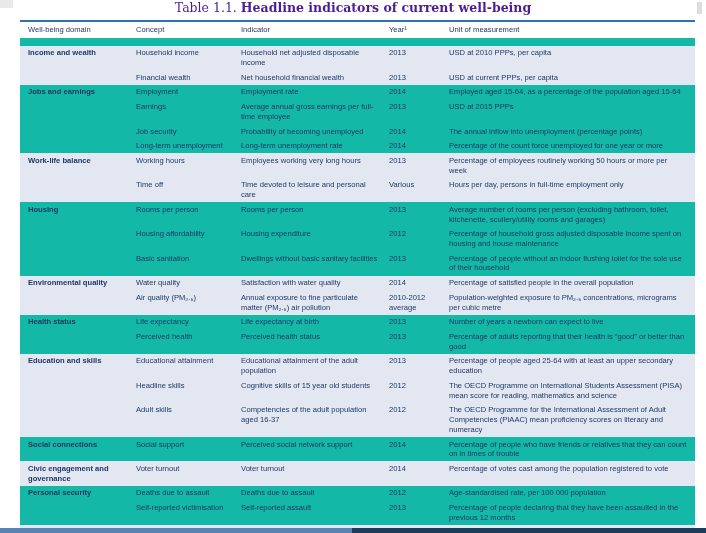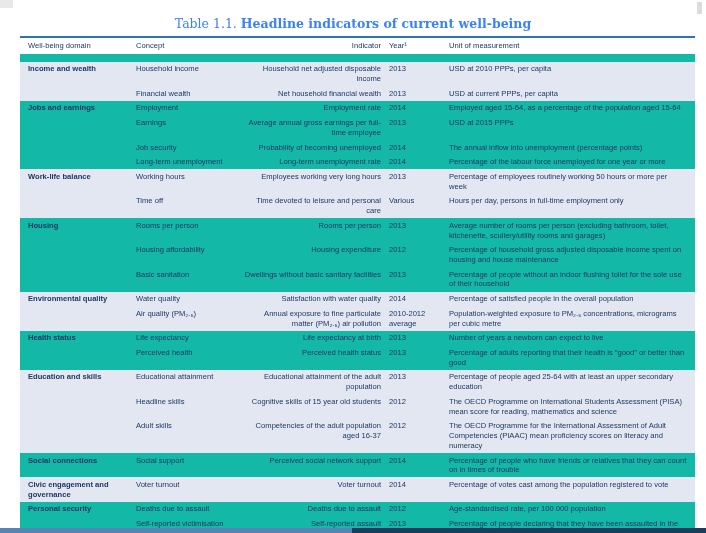--- a/index.html
+++ b/index.html
@@ -8,22 +8,22 @@
     background:#ffffff;
     font-family:"Liberation Sans",sans-serif;
   }
   .corner-artifact-tl{position:absolute;top:0;left:0;width:13px;height:8px;background:#e9e9e9;}
   .corner-artifact-tr{position:absolute;top:2px;right:4px;width:5px;height:12px;background:#dcdcdc;}
 
   .title{
     text-align:center;
     font-family:"DejaVu Serif",serif;
     font-size:12.5px;
-    color:#3b82f6;
-    padding-top:16px;
+    color:#4c1d95;
+    padding-top:0;
   }
   .title .main{font-weight:bold;}
 
   table{
     border-collapse:collapse;
     table-layout:fixed;
     width:675px;
     margin:5px 0 0 20px;
     font-size:7.6px;
     line-height:1.28;
@@ -37,21 +37,21 @@
     padding:2.5px 8px 2.5px 0;
     font-weight:normal;
     overflow:hidden;
   }
   thead th{
     border-bottom:8px solid #14b8a6;
     padding-top:3px;padding-bottom:3px;
   }
   .col1{width:100px;padding-left:8px;}
   .col2{width:97px;}
-  .col3{width:140px;text-align:right;}
+  .col3{width:140px;}
   .col4{width:52px;}
   .col5{width:auto;}
   td.domain{font-weight:bold;}
   tbody.band-blue{background:#e2e7f2;margin-top:12px;}
   tbody.band-white{background:#14b8a6;}
   .bottom-bar{position:absolute;bottom:0;left:0;height:5px;width:706px;}
   .bottom-bar .bar-left{position:absolute;left:0;top:0;width:352px;height:100%;background:#5584b5;}
   .bottom-bar .bar-right{position:absolute;left:352px;top:0;right:0;height:100%;background:#1c3c5e;}
 </style>
 </head>
@@ -105,21 +105,21 @@
         <tr>
           <td class="col2">Job security</td>
           <td class="col3">Probability of becoming unemployed</td>
           <td class="col4">2014</td>
           <td class="col5">The annual inflow into unemployment (percentage points)</td>
         </tr>
         <tr>
           <td class="col2">Long-term unemployment</td>
           <td class="col3">Long-term unemployment rate</td>
           <td class="col4">2014</td>
-          <td class="col5">Percentage of the labour force unemployed for one year or more</td>
+          <td class="col5">Percentage of the count force unemployed for one year or more</td>
         </tr>
       </tbody>
       <tbody class="band-blue">
         <tr>
           <td rowspan="2" class="domain col1">Work-life balance</td>
           <td class="col2">Working hours</td>
           <td class="col3">Employees working very long hours</td>
           <td class="col4">2013</td>
           <td class="col5">Percentage of employees routinely working 50 hours or more per week</td>
         </tr>

